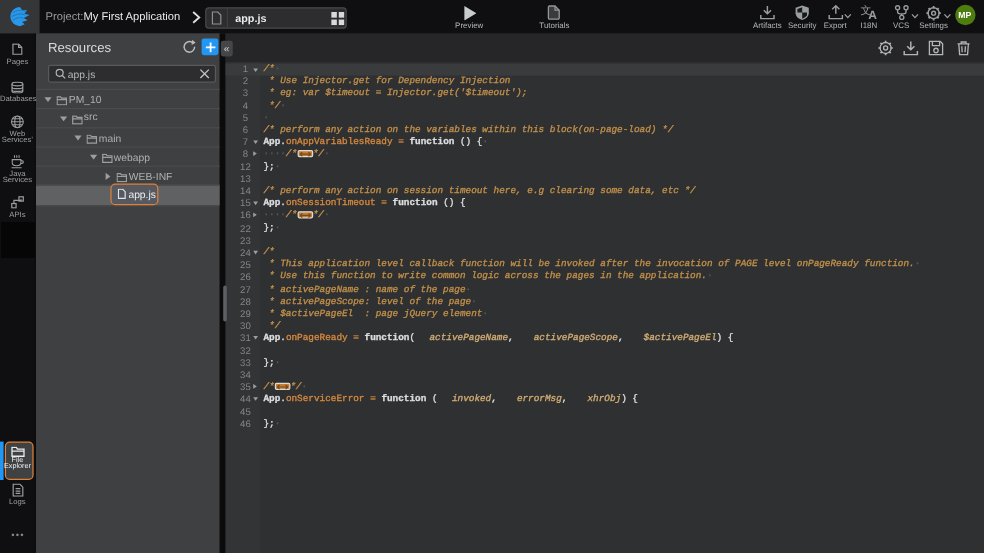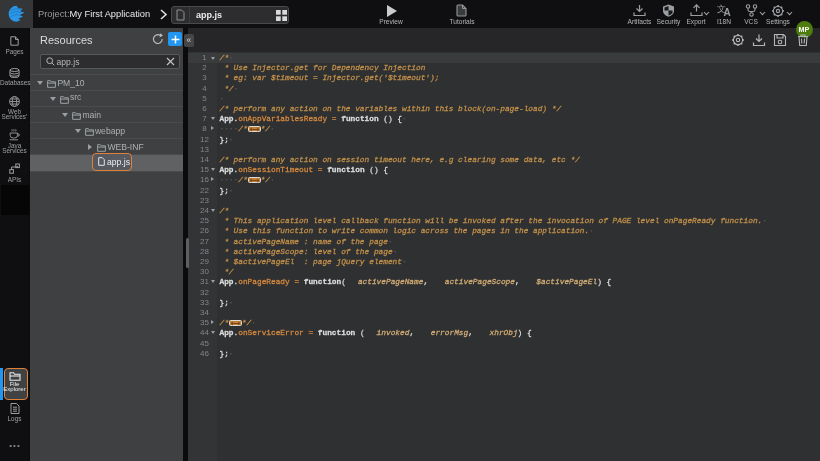--- a/index.html
+++ b/index.html
@@ -122,21 +122,21 @@
       <g stroke="#9b9ea1" fill="none" stroke-width="1.2">
         <circle cx="7" cy="7" r="4.6"></circle>
         <circle cx="7" cy="7" r="1.6"></circle>
         <path d="M7,1 L7,3 M7,11 L7,13 M1,7 L3,7 M11,7 L13,7 M2.8,2.8 L4.2,4.2 M9.8,9.8 L11.2,11.2 M11.2,2.8 L9.8,4.2 M4.2,9.8 L2.8,11.2" stroke-width="1.5"></path>
       </g>
     </svg>
   <svg class="abs" style="left:786px;top:11px" width="7" height="5" viewBox="0 0 7 5">
       <path d="M1,1 L3.5,3.7 L6,1" stroke="#9b9ea1" stroke-width="1.1" fill="none"></path>
     </svg>
   <div class="abs tblabel" style="left:758px;top:17.5px;width:40px">Settings</div>
-  <div class="abs" style="left:795.5px;top:21px;width:17px;height:17px;border-radius:50%;background:#4d7c0f;color:#fff;font-size:7.2px;font-weight:bold;text-align:center;line-height:17px">MP</div>
+  <div class="abs" style="left:795.5px;top:4px;width:17px;height:17px;border-radius:50%;background:#4d7c0f;color:#fff;font-size:7.2px;font-weight:bold;text-align:center;line-height:17px">MP</div>
 
   <div class="sbitem" style="top:36px">
     <svg style="margin:0 auto" width="9" height="10" viewBox="0 0 9 10" stroke="#9a9da0" fill="none" stroke-width="1">
         <path d="M0.8,0.8 L5.5,0.8 L8.2,3.5 L8.2,9.2 L0.8,9.2 Z"></path>
         <path d="M5.5,0.8 L5.5,3.5 L8.2,3.5"></path>
       </svg>
     <div class="sblabel" style="margin-top:2.5px">Pages</div>
   </div>
   <div class="sbitem" style="top:67.5px">
     <svg style="margin:0 auto" width="11" height="10" viewBox="0 0 11 10" stroke="#9a9da0" fill="none" stroke-width="1">

